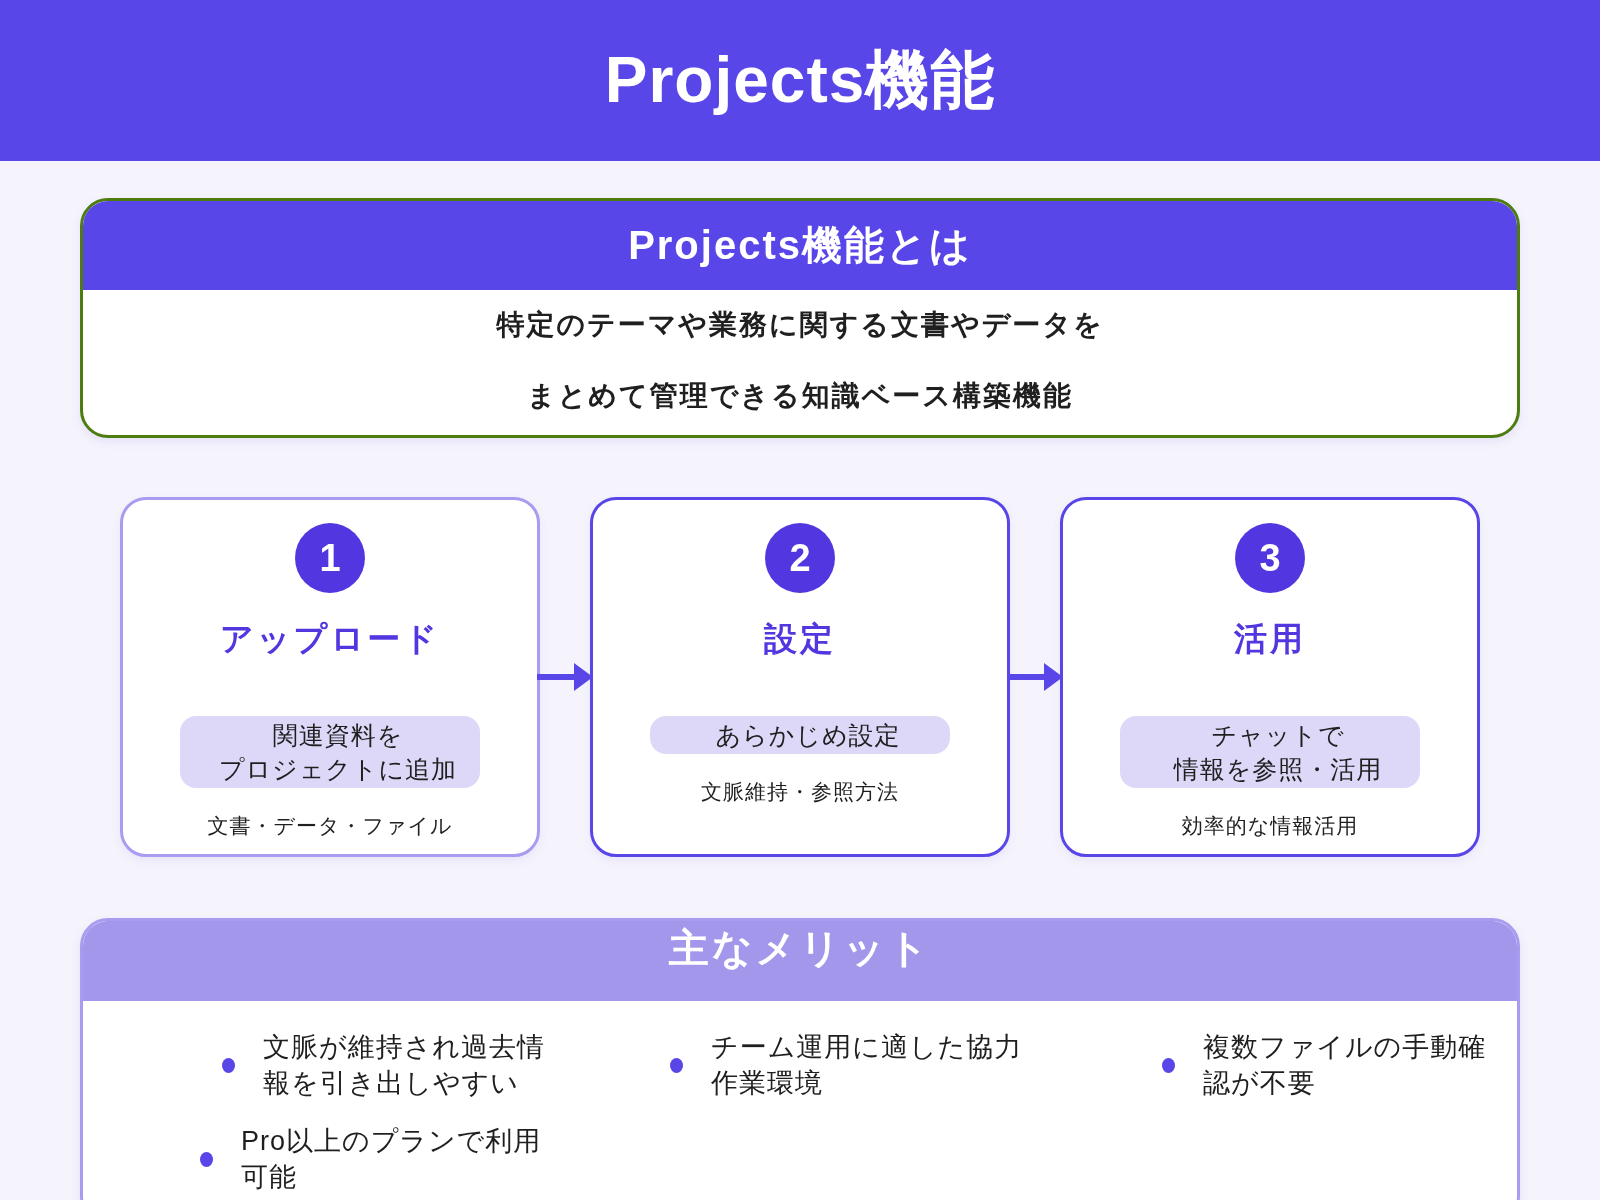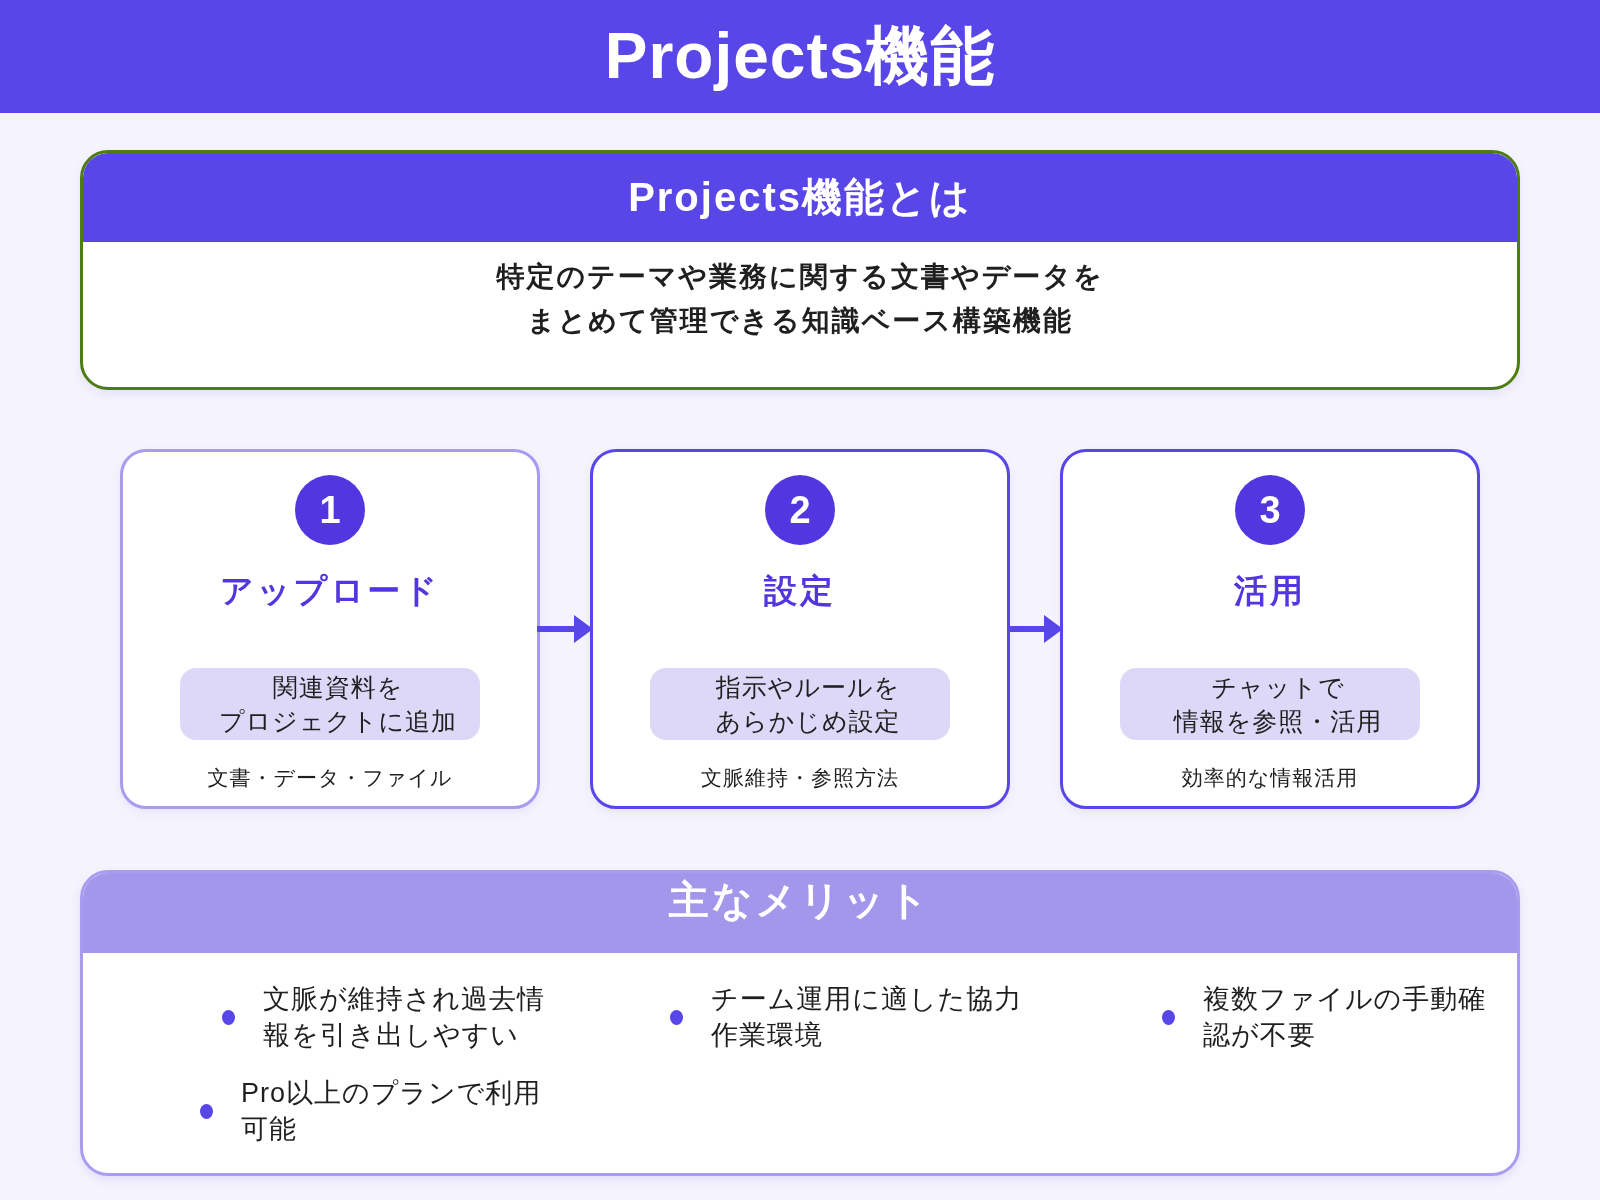--- a/index.html
+++ b/index.html
@@ -7,41 +7,41 @@
   html,body { width:1600px; height:1200px; }
   body {
     background:#f5f4fc;
     font-family:"Liberation Sans","DejaVu Sans",sans-serif;
     color:#1f1f1f;
     overflow:hidden;
   }
 
   
   .banner {
-    height:113px; background:#5846e8;
+    height:161px; background:#5846e8;
     display:flex; align-items:center; justify-content:center;
   }
   .banner-title {
     font-size:64px; font-weight:700; color:#ffffff; letter-spacing:1px;
   }
 
   
   .intro-card {
     margin:37px 80px 0; background:#ffffff;
     border:3px solid #4d7c0f; border-radius:28px; overflow:hidden;
     box-shadow:0 4px 10px rgba(88,70,232,0.10);
   }
   .intro-header {
     height:89px; background:#5846e8;
     display:flex; align-items:center; justify-content:center;
   }
   .intro-title { font-size:40px; font-weight:700; color:#ffffff; letter-spacing:2px; }
   .intro-body {
     height:145px; display:flex; flex-direction:column;
-    align-items:center; padding-top:13px;
+    align-items:center; padding-top:13px;gap:27px;
   }
   .intro-line { font-size:28px; font-weight:600; line-height:44px; letter-spacing:2px; }
 
   
   .steps { display:flex; padding:0 120px; margin-top:59px; height:360px; }
   .step-card {
     width:420px; height:360px; background:#ffffff;
     border:3px solid #5846e8; border-radius:26px;
     display:flex; flex-direction:column; align-items:center;
     box-shadow:0 4px 10px rgba(88,70,232,0.08);
@@ -132,21 +132,20 @@
 
   <div class="arrow">
     <div class="arrow-line"></div>
     <div class="arrow-head"></div>
   </div>
 
   <div class="step-card">
     <div class="step-num">2</div>
     <div class="step-title">設定</div>
     <div class="step-pill">
-      <div class="pill-line">指示やルールを</div>
       <div class="pill-line">あらかじめ設定</div>
     </div>
     <div class="step-caption">文脈維持・参照方法</div>
   </div>
 
   <div class="arrow">
     <div class="arrow-line"></div>
     <div class="arrow-head"></div>
   </div>
 

